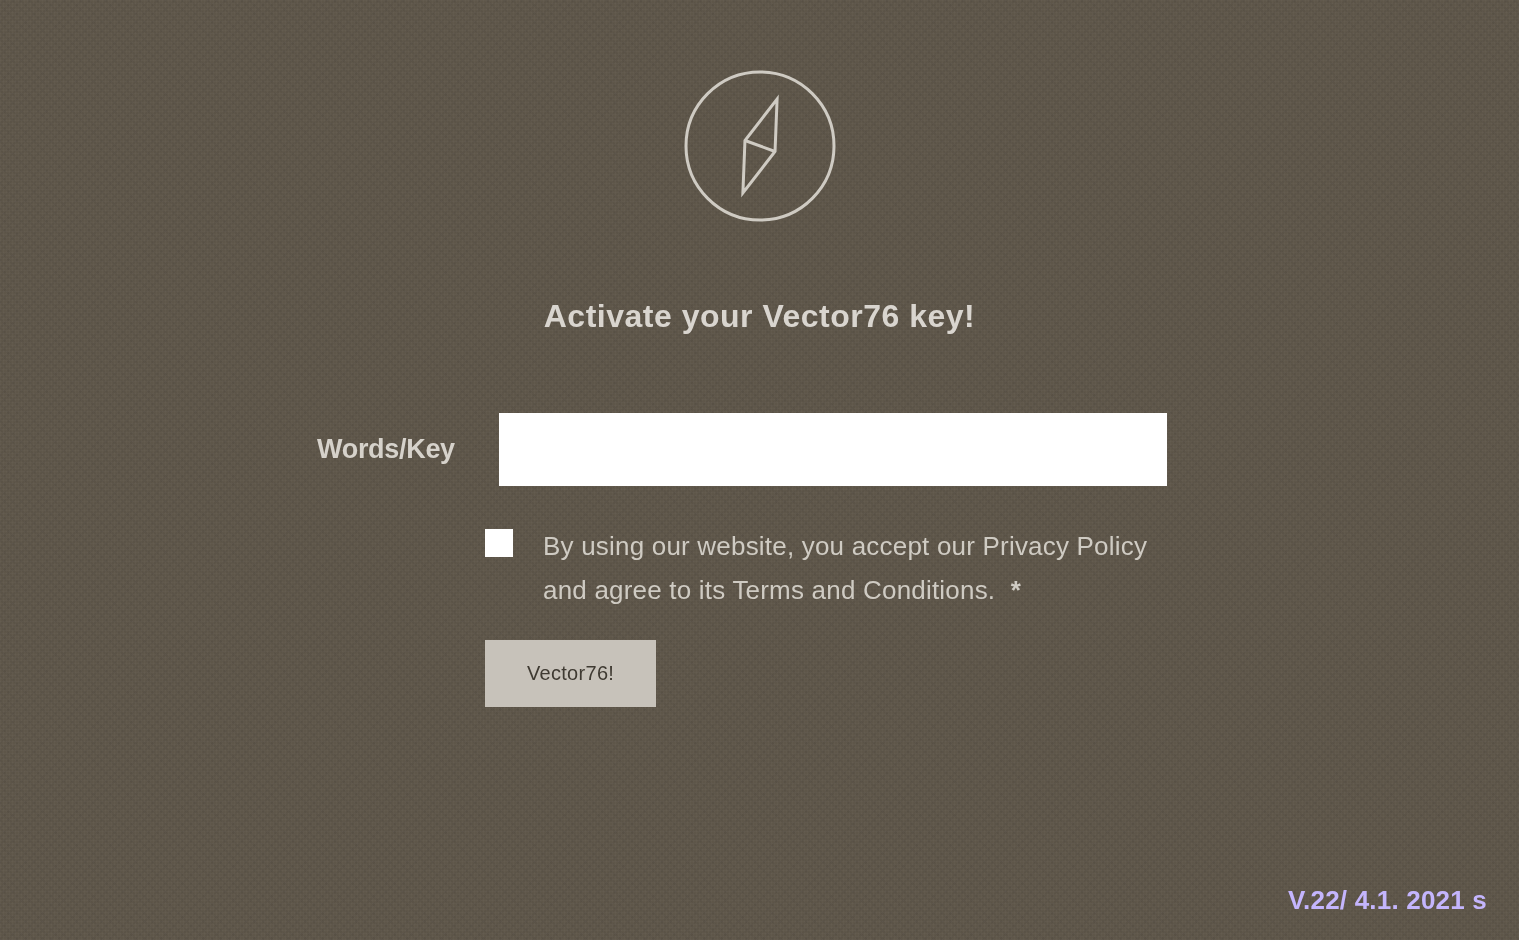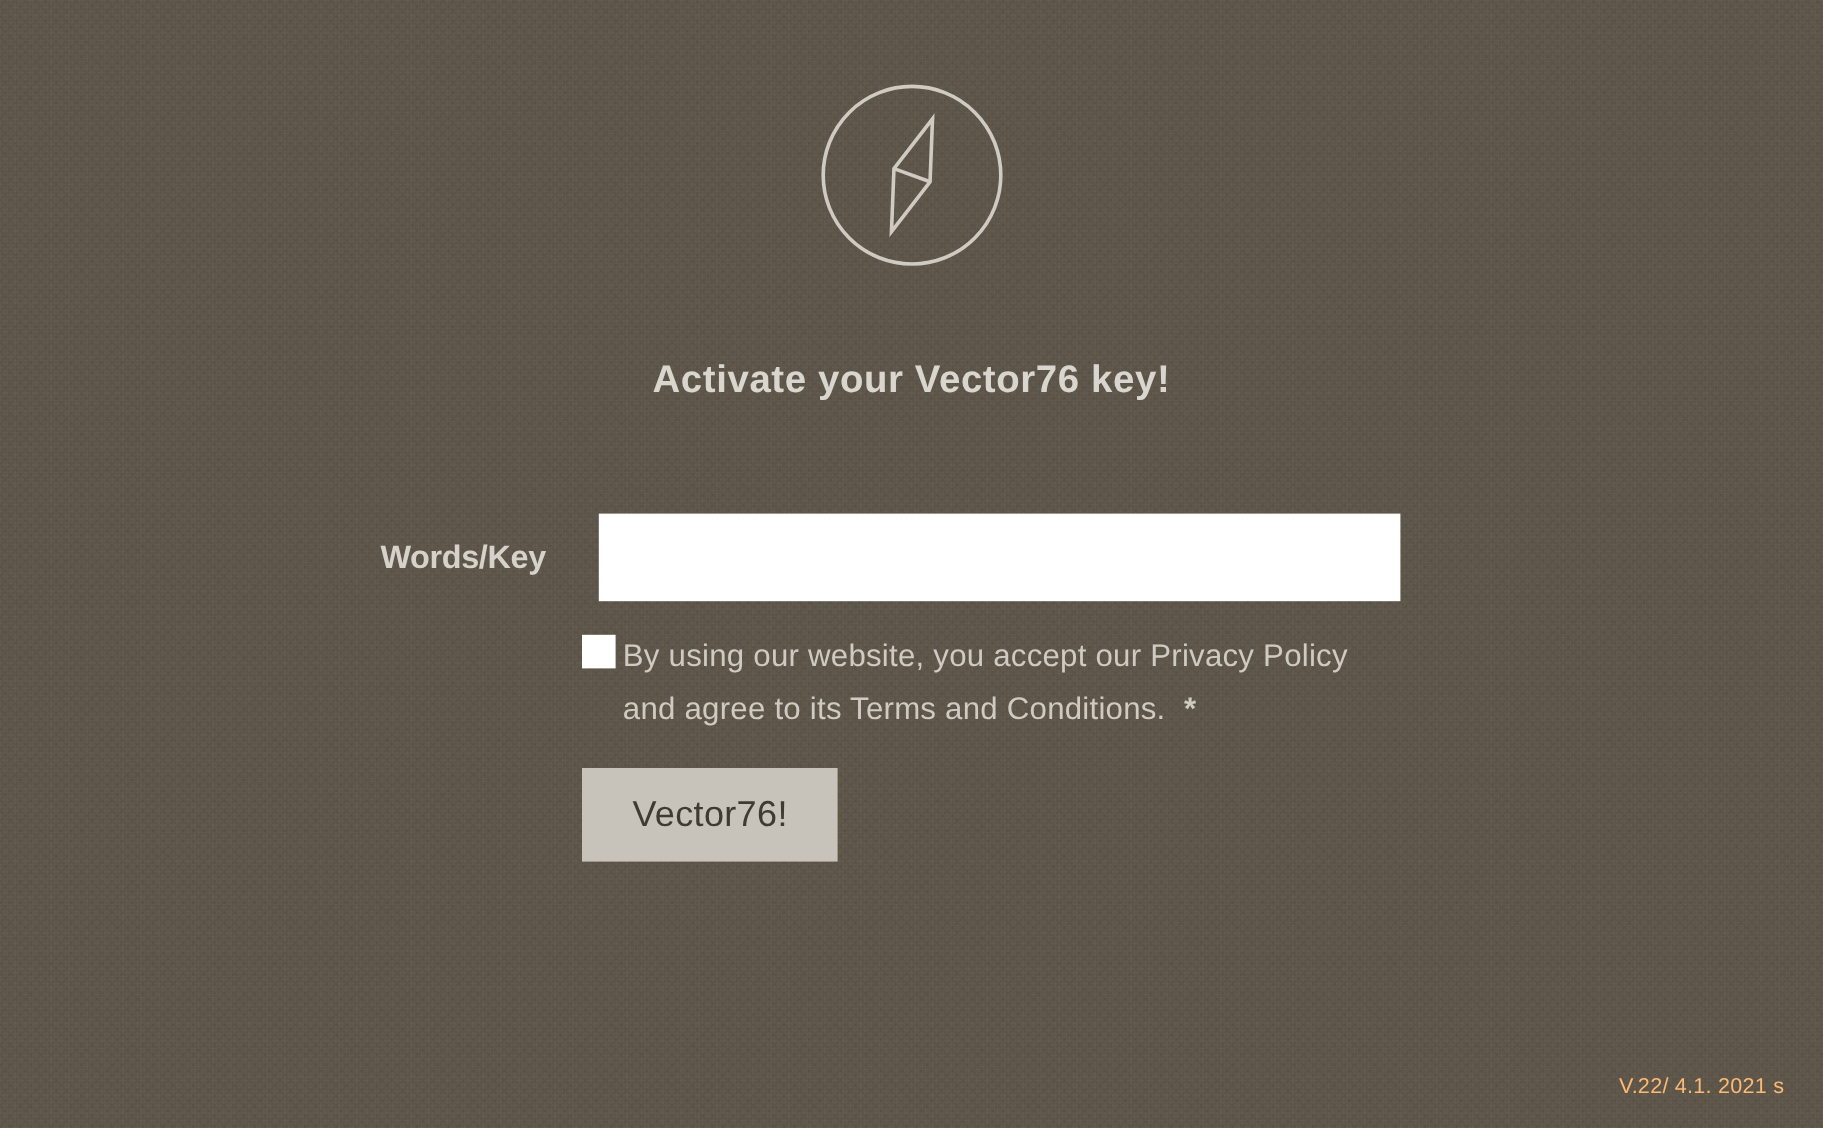--- a/index.html
+++ b/index.html
@@ -50,21 +50,21 @@
       transform: translateX(-50%);
       color: #d9d5cf;
       font-size: 32px;
       font-weight: 600;
       letter-spacing: 0.5px;
       white-space: nowrap;
     }
 
     .form-row {
       position: absolute;
-      top: 428px;
+      top: 413px;
       left: 317px;
       display: flex;
       align-items: center;
       gap: 44px;
     }
 
     .field-label {
       color: #d6d2cb;
       font-size: 27px;
       font-weight: 600;
@@ -80,21 +80,21 @@
       padding: 0 18px;
       outline: none;
     }
 
     .consent-row {
       position: absolute;
       top: 524px;
       left: 485px;
       width: 668px;
       display: flex;
-      gap: 6px;
+      gap: 30px;
       align-items: flex-start;
     }
 
     .checkbox {
       width: 28px;
       height: 28px;
       background: #ffffff;
       border: none;
       flex-shrink: 0;
       margin-top: 5px;
@@ -129,35 +129,35 @@
       margin-left: 8px;
     }
 
     .submit-btn {
       position: absolute;
       top: 640px;
       left: 485px;
       background: #c7c2ba;
       border: none;
       padding: 22px 42px;
-      font-size: 30px;
+      font-size: 20px;
       font-weight: 400;
       color: #3f3a32;
       cursor: pointer;
       letter-spacing: 0.3px;
       font-family: inherit;
     }
 
     .version {
       position: absolute;
       bottom: 24px;
       right: 32px;
-      color: #fdba74;
-      font-size: 18px;
-      font-weight: 400;
+      color: #c4b5fd;
+      font-size: 26px;
+      font-weight: 700;
       letter-spacing: 0.2px;
     }
   </style>
 </head>
 <body>
 
 <div class="container">
 
   <div class="logo-wrap">
     <svg viewBox="0 0 156 156" fill="none" stroke="#cfcbc3" stroke-width="3">

